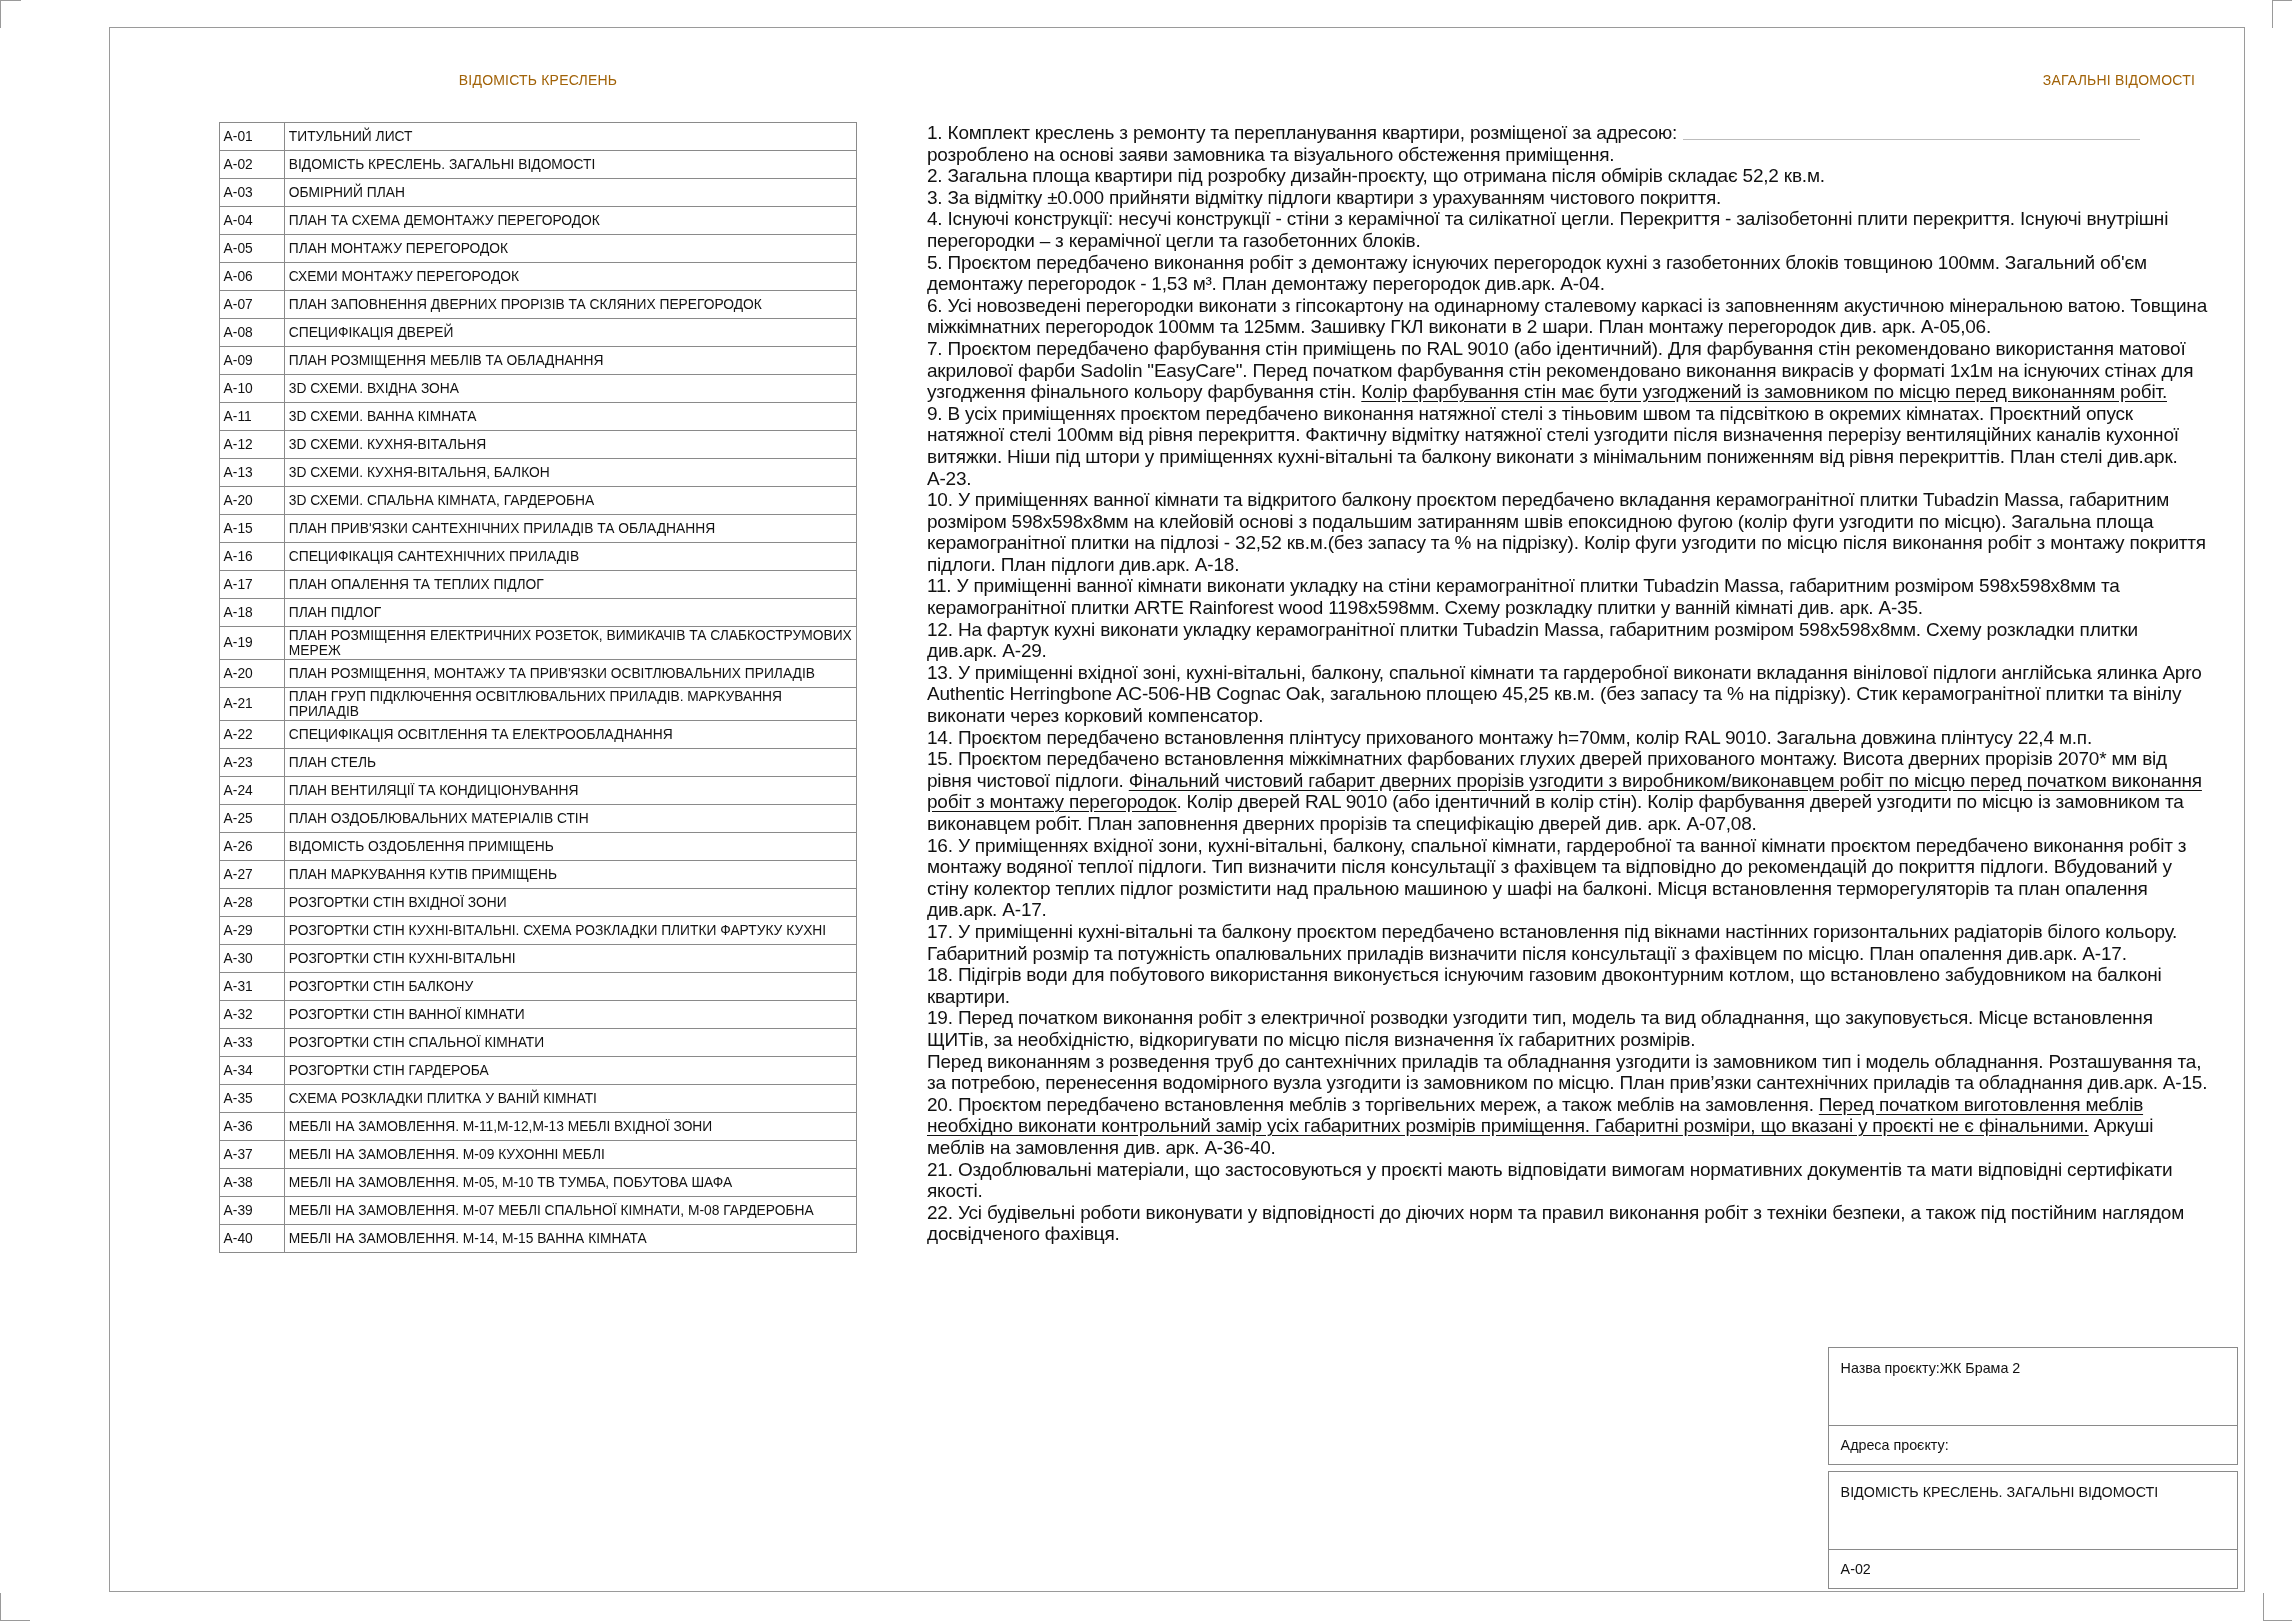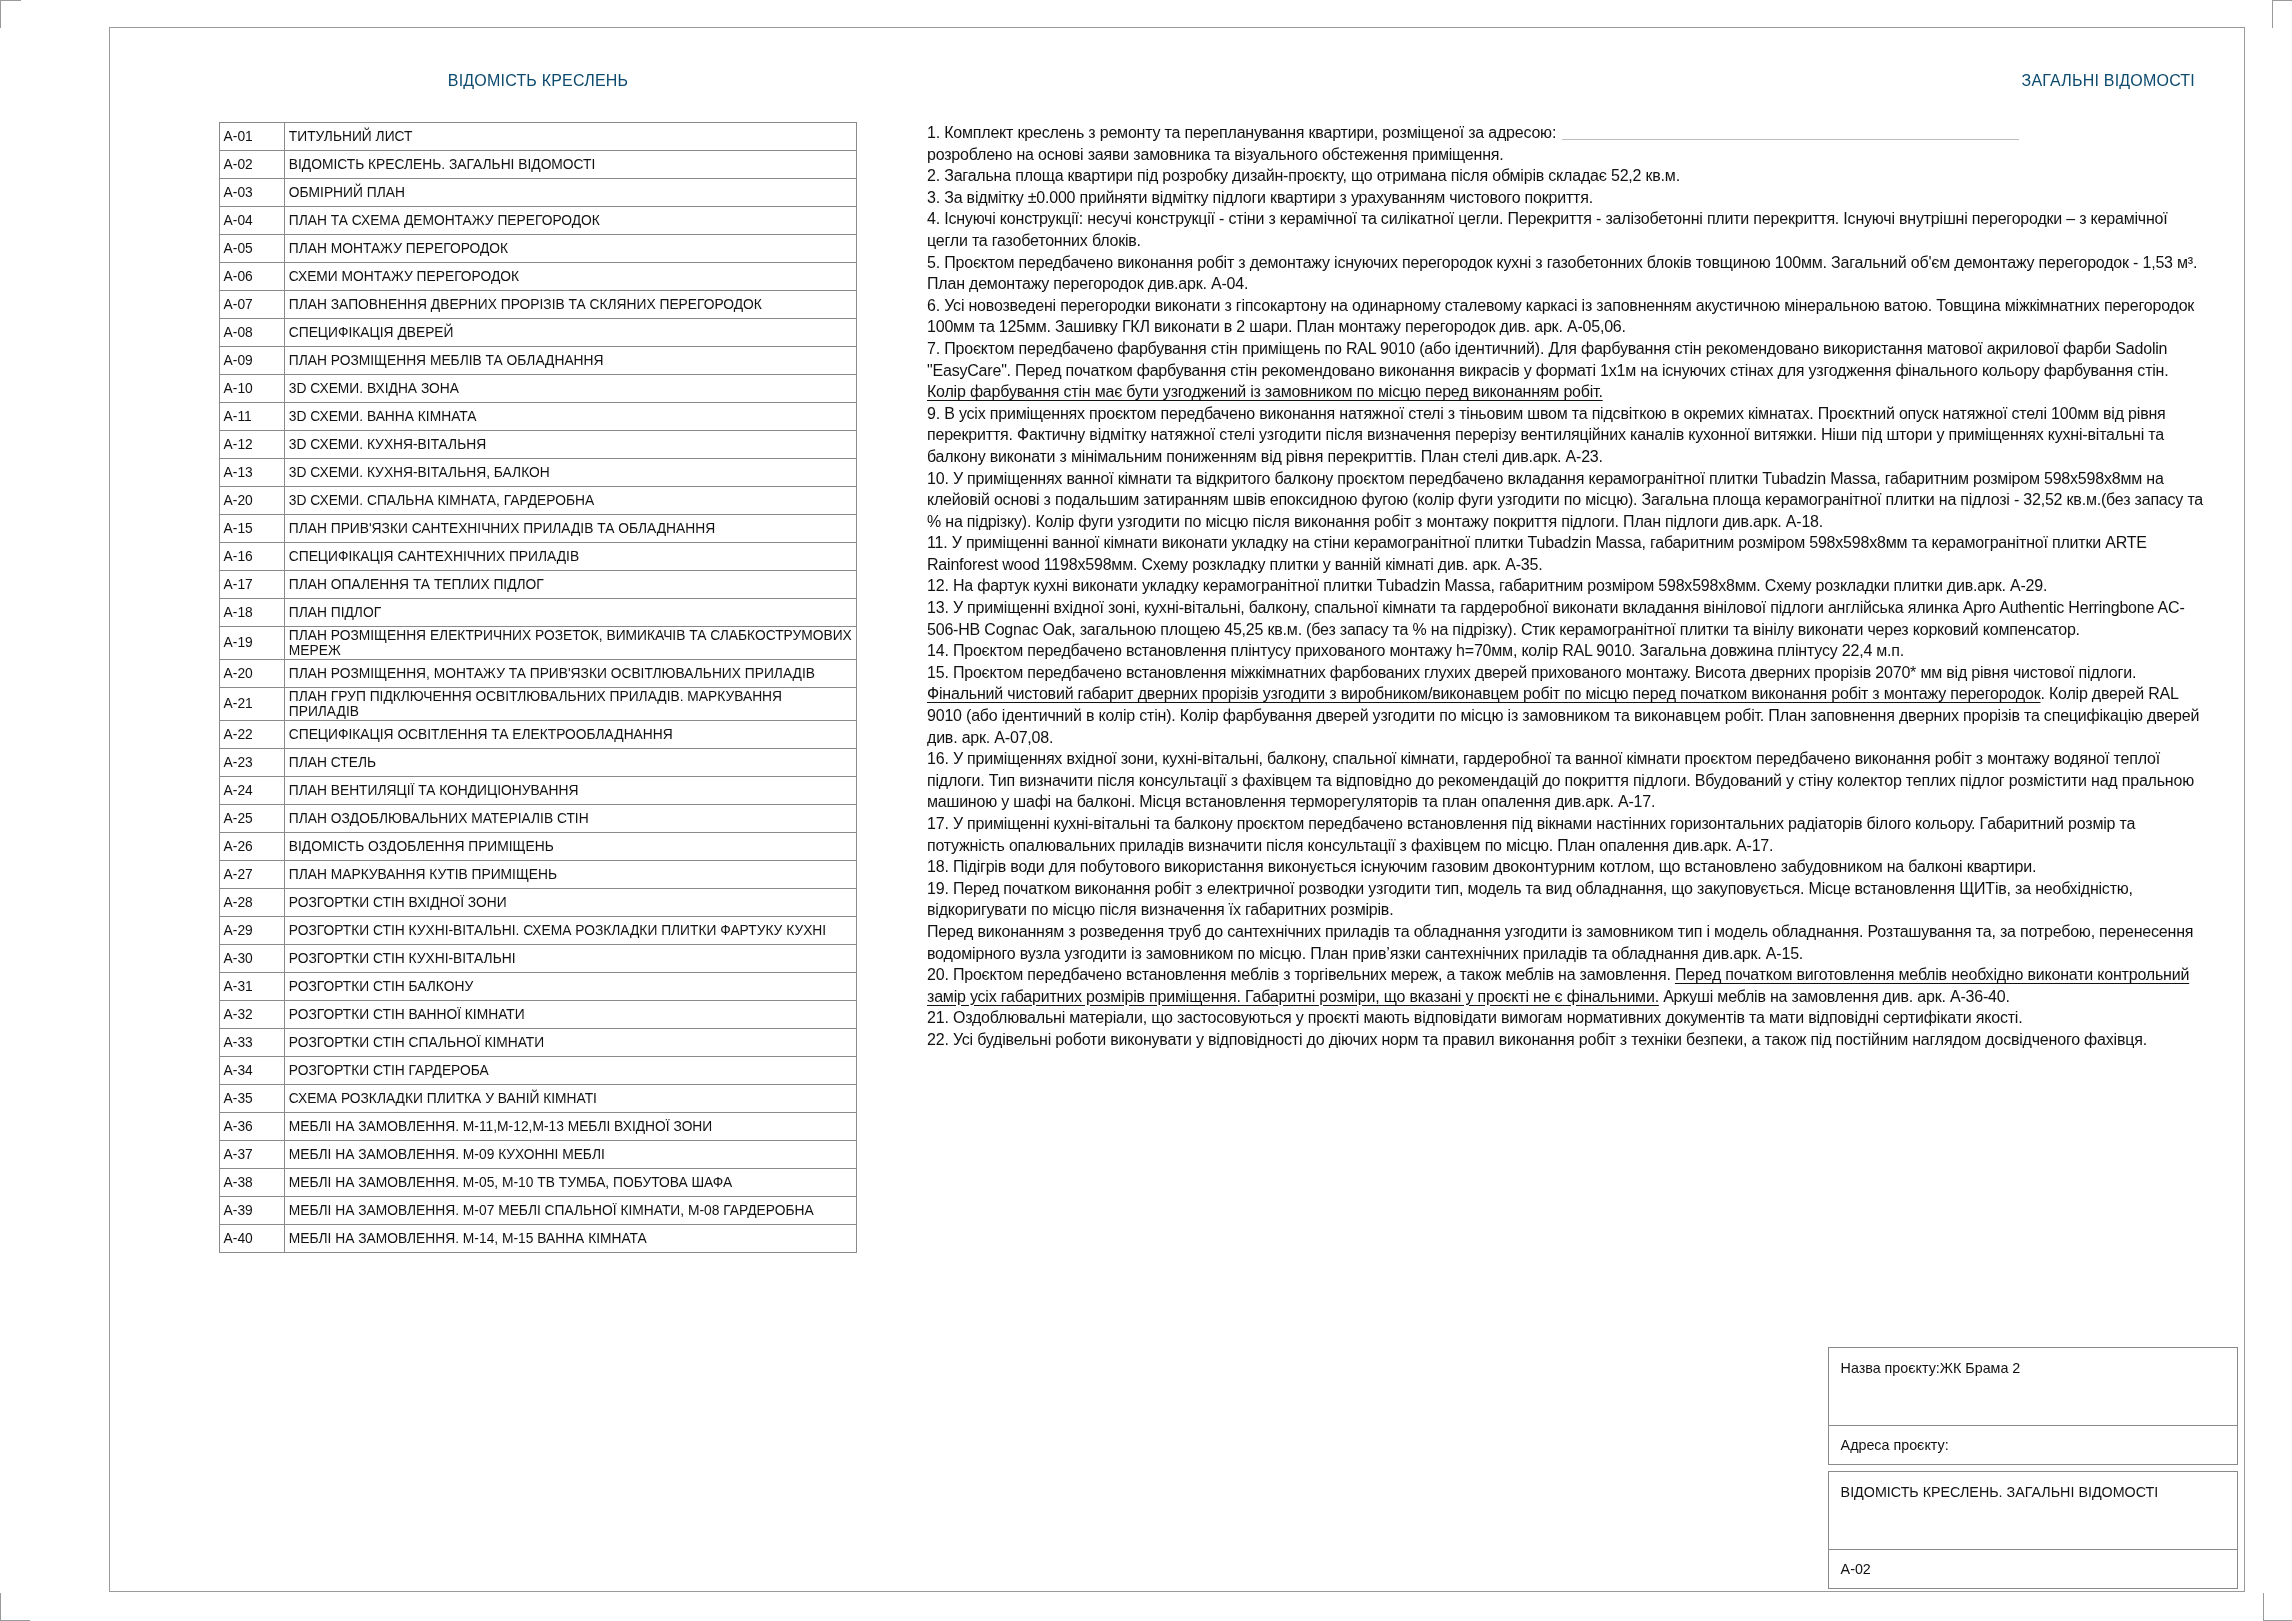--- a/index.html
+++ b/index.html
@@ -5,31 +5,31 @@
   html, body { margin:0; padding:0; background:#ffffff; }
   body { width:2293px; height:1621px; position:relative; overflow:hidden;
          font-family:"Liberation Sans", sans-serif; color:#111; }
   .crop { position:absolute; border-color:#9a9a9a; border-style:solid; border-width:0; }
   .crop.tl { left:0; top:0; width:19.7px; height:27px; border-top-width:1.8px; border-left-width:1.8px; }
   .crop.tr { right:0; top:0; width:19.7px; height:27px; border-top-width:1.8px; border-left-width:1.8px; }
   .crop.bl { left:0; bottom:0; width:29px; height:27px; border-left-width:1.8px; border-bottom-width:1.8px; }
   .crop.br { right:0; bottom:0; width:29px; height:27px; border-left-width:1.8px; border-bottom-width:1.8px; }
   .frame { position:absolute; left:109px; top:27px; width:2136px; height:1565px;
            border:1.8px solid #9a9a9a; box-sizing:border-box; }
-  .heading { position:absolute; color:#0c4a6e; font-size:16px; letter-spacing:0.2px; }
+  .heading { position:absolute; color:#a16207; font-size:14px; letter-spacing:0.2px; }
   .heading.left { left:219px; width:638px; top:72px; text-align:center; }
   .heading.right { left:905px; width:1290px; top:72px; text-align:right; }
   table.drawings { position:absolute; left:219px; top:122px; width:638px;
                    border-collapse:collapse; font-size:13.8px; line-height:15px;
                    font-stretch:condensed; }
   table.drawings td { border:1.3px solid #8a8a8a; padding:0.9px 3.6px; vertical-align:middle; }
   table.drawings td.code { width:57px; }
   table.drawings tr { height:28px; }
   .notes { position:absolute; left:927px; top:122px; width:1281px;
-           font-size:16px; line-height:21.6px; letter-spacing:-0.2px; }
+           font-size:19px; line-height:21.6px; letter-spacing:-0.2px; }
   .notes p { margin:0; }
   .notes .u { text-decoration:underline; text-underline-offset:2.7px; }
   .addr-line { display:inline-block; width:457px; border-bottom:1.8px solid #bdbdbd;
                vertical-align:middle; margin-left:5.4px; height:10.7px; }
   .tb { position:absolute; left:1828px; width:410px; border:1.3px solid #8a8a8a; box-sizing:border-box; font-size:14.3px; }
   .tb .row { height:39px; display:flex; align-items:center; 
              padding:0 11.6px; box-sizing:border-box; }
   .tb .row + .row { border-top:1.3px solid #8a8a8a;margin-top:38px; }
   .tb.project { top:1347px; }
   .tb.sheet { top:1471px; }

